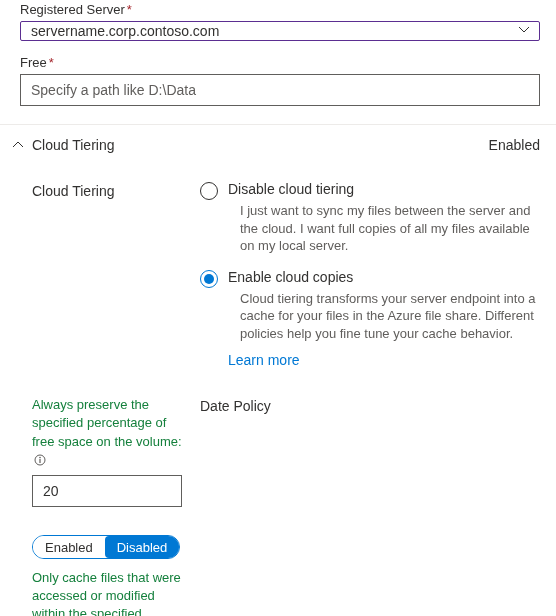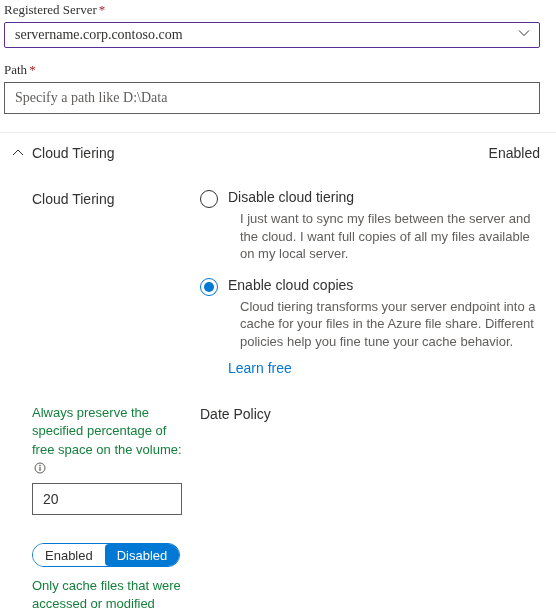--- a/index.html
+++ b/index.html
@@ -6,39 +6,38 @@
   body {
     margin: 0;
     padding: 0;
     font-family: "Segoe UI", Arial, sans-serif;
     font-size: 13px;
     color: #323130;
     width: 556px;
     background: #ffffff;
   }
   .form-section {
-    padding: 2px 16px 0 4px;
-    font-family: Liberation Serif, serif;
+    padding: 2px 16px 0 20px;
   }
   .field-label {
     font-size: 13px;
     color: #323130;
     margin-bottom: 4px;
   }
   .required {
     color: #a4262c;
     margin-left: 2px;
   }
   .select-wrap {
     position: relative;
     margin-bottom: 14px;
   }
   .select-input {
     width: 100%;
-    height: 26px;
+    height: 20px;
     border: 1px solid #5b2e91;
     border-radius: 2px;
     padding: 0 30px 0 10px;
     font-size: 14px;
     color: #323130;
     background: #fff;
     display: flex;
     align-items: center;
     cursor: pointer;
   }
@@ -194,21 +193,21 @@
       <span>servername.corp.contoso.com</span>
     </div>
     <span class="chevron">
       <svg width="12" height="12" viewBox="0 0 12 12">
           <path d="M1 3.5 L6 8.5 L11 3.5" stroke="#323130" stroke-width="1" fill="none"></path>
         </svg>
     </span>
   </div>
 
   <div class="field-label">
-    <span>Path</span><span class="required">*</span>
+    <span>Free</span><span class="required">*</span>
   </div>
   <input type="text" class="text-input" placeholder="Specify a path like D:\Data" style="">
 </div>
 
 <hr class="divider">
 
 <div class="section-header">
   <span class="caret">
     <svg width="12" height="12" viewBox="0 0 12 12">
         <path d="M1 8 L6 3 L11 8" stroke="#323130" stroke-width="1" fill="none"></path>
@@ -228,21 +227,21 @@
     </div>
     <div class="radio-desc">I just want to sync my files between the server and the cloud. I want full copies of all my files available on my local server.</div>
 
     <div class="radio-row">
       <div class="radio-outer selected">
         <div class="radio-inner"></div>
       </div>
       <div class="radio-label">Enable cloud copies</div>
     </div>
     <div class="radio-desc" style="margin-bottom:6px">Cloud tiering transforms your server endpoint into a cache for your files in the Azure file share. Different policies help you fine tune your cache behavior.</div>
-    <span class="link">Learn free</span>
+    <span class="link">Learn more</span>
   </div>
 
   <div>
     <div class="helper">
       <span>Always preserve the specified percentage of free space on the volume:</span>
       <span class="info-icon">
         <svg width="12" height="12" viewBox="0 0 12 12">
             <circle cx="6" cy="6" r="5" stroke="#605e5c" stroke-width="1" fill="none"></circle>
             <circle cx="6" cy="3.6" r="0.8" fill="#605e5c"></circle>
             <rect x="5.4" y="5" width="1.2" height="4" fill="#605e5c"></rect>

